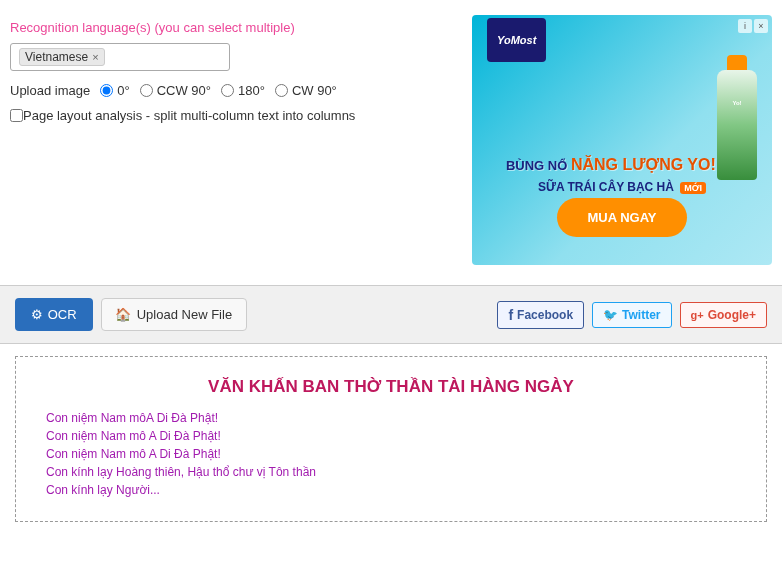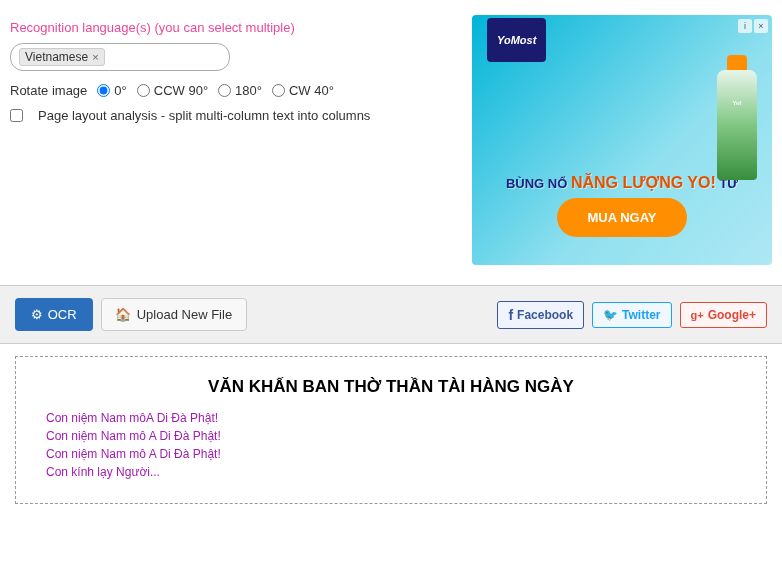--- a/index.html
+++ b/index.html
@@ -17,21 +17,21 @@
     }
 
     .lang-label {
       font-size: 13px;
       color: #ec4899;
       margin-bottom: 8px;
     }
 
     .lang-select-box {
       border: 1px solid #aaa;
-      border-radius: 13px;
+      border-radius: 3px;
       padding: 4px 8px;
       display: flex;
       align-items: center;
       gap: 6px;
       width: 220px;
       margin-bottom: 12px;
       background: #fff;
     }
 
     .lang-tag {
@@ -62,21 +62,21 @@
     .rotate-row label {
       display: flex;
       align-items: center;
       gap: 4px;
       cursor: pointer;
     }
 
     .checkbox-row {
       display: flex;
       align-items: center;
-      gap: 15px;
+      gap: 0;
       font-size: 13px;
     }
 
     .ad-panel {
       width: 300px;
       min-height: 250px;
     }
 
     .ad-box {
       width: 300px;
@@ -281,21 +281,21 @@
     }
 
     .content-area {
       border: 1px dashed #999;
       margin: 12px 15px;
       padding: 20px 30px;
       min-height: 140px;
     }
 
     .doc-title {
-      color: #000000;
+      color: #be185d;
       font-size: 17px;
       font-weight: bold;
       text-align: center;
       margin-bottom: 14px;
     }
 
     .doc-line {
       color: #a21caf;
       font-size: 12px;
       margin-bottom: 4px;
@@ -307,36 +307,36 @@
 <div class="top-section">
   <div class="left-panel">
     <div class="lang-label">Recognition language(s) (you can select multiple)</div>
     <div class="lang-select-box">
       <div class="lang-tag">
         <span>Vietnamese</span>
         <span class="lang-tag-close">×</span>
       </div>
     </div>
     <div class="rotate-row">
-      <span>Rotate image</span>
+      <span>Upload image</span>
       <label>
         <input type="radio" name="rotate" checked="" style="">
         <span>0°</span>
       </label>
       <label>
         <input type="radio" name="rotate" style="">
         <span>CCW 90°</span>
       </label>
       <label>
         <input type="radio" name="rotate" style="">
         <span>180°</span>
       </label>
       <label>
         <input type="radio" name="rotate" style="">
-        <span>CW 40°</span>
+        <span>CW 90°</span>
       </label>
     </div>
     <div class="checkbox-row">
       <input type="checkbox" style="">
       <span>Page layout analysis - split multi-column text into columns</span>
     </div>
   </div>
 
   <div class="ad-panel">
     <div class="ad-box">
@@ -349,20 +349,24 @@
         <div class="bottle-cap"></div>
         <div class="bottle-shape">
           <div class="bottle-label">Yo!</div>
         </div>
       </div>
       <div style="text-align:center;margin-bottom:8px;padding: 0 10px;">
         <div class="ad-headline">
           <span>BÙNG NỔ</span>
           <span class="highlight">NĂNG LƯỢNG YO!</span>
           <span>TỪ</span>
+        </div>
+        <div class="ad-subtext">
+          <span>SỮA TRÁI CÂY BẠC HÀ</span>
+          <span class="moi-badge">MỚI</span>
         </div>
         <button class="cta-btn">MUA NGAY</button>
       </div>
     </div>
   </div>
 </div>
 
 <div class="toolbar">
   <div class="toolbar-left">
     <button class="btn-ocr">
@@ -388,14 +392,15 @@
       <span>Google+</span>
     </a>
   </div>
 </div>
 
 <div class="content-area">
   <div class="doc-title">VĂN KHẤN BAN THỜ THẦN TÀI HÀNG NGÀY</div>
   <div class="doc-line">Con niệm  Nam môA Di Đà Phật!</div>
   <div class="doc-line">Con niệm  Nam mô A Di Đà Phật!</div>
   <div class="doc-line">Con niệm  Nam mô A Di Đà Phật!</div>
+  <div class="doc-line">Con kính lạy Hoàng thiên, Hậu thổ chư vị Tôn thần</div>
   <div class="doc-line">Con kính lạy Người...</div>
 </div>
 
 </body></html>

